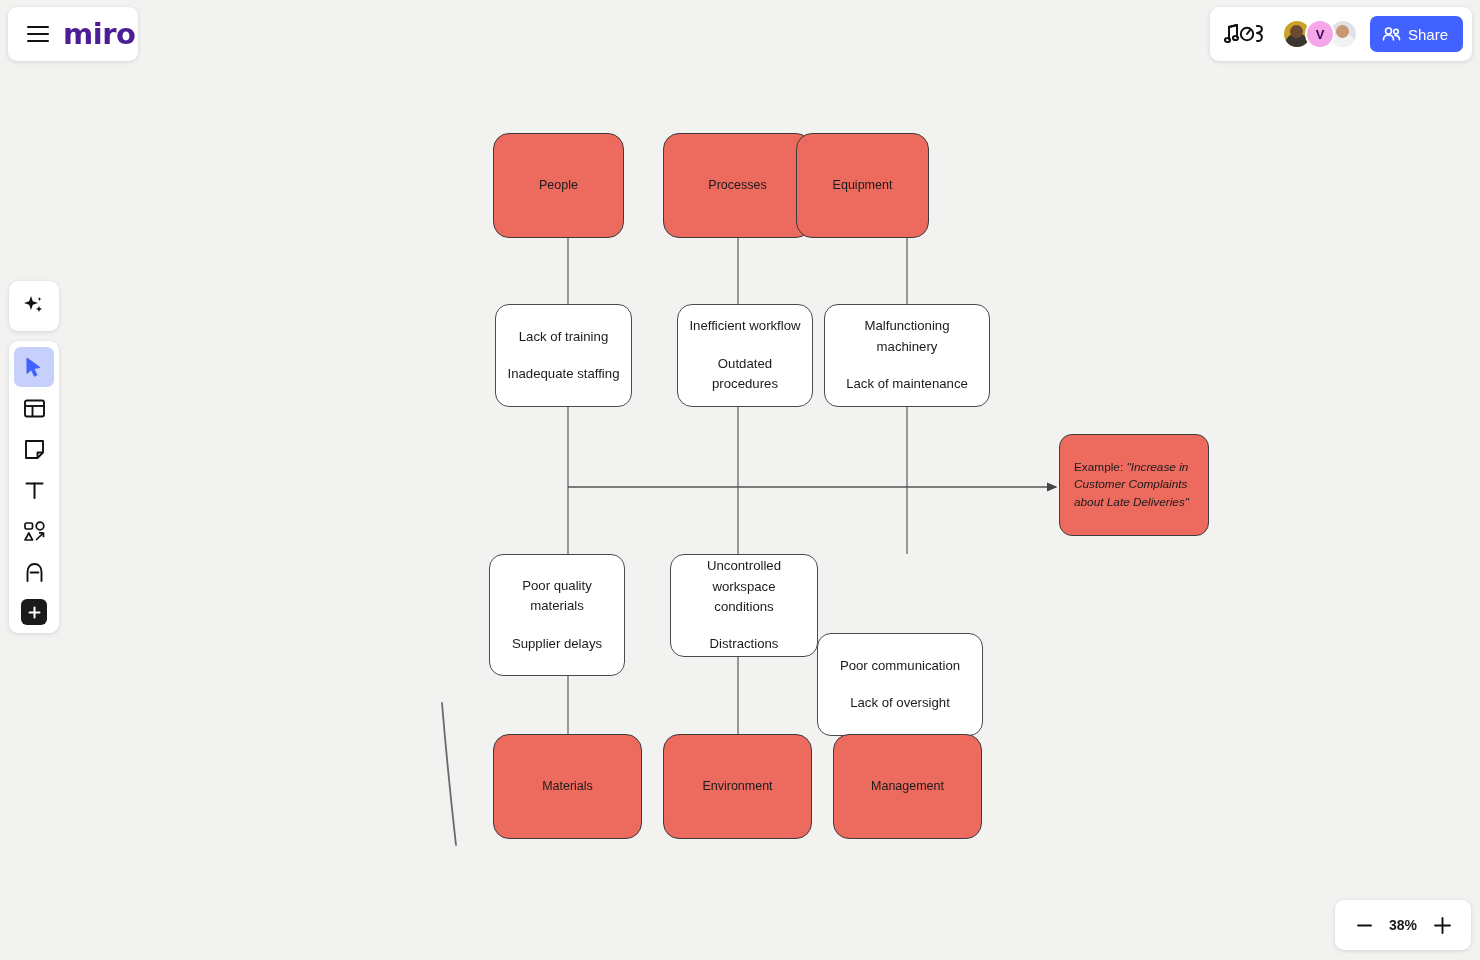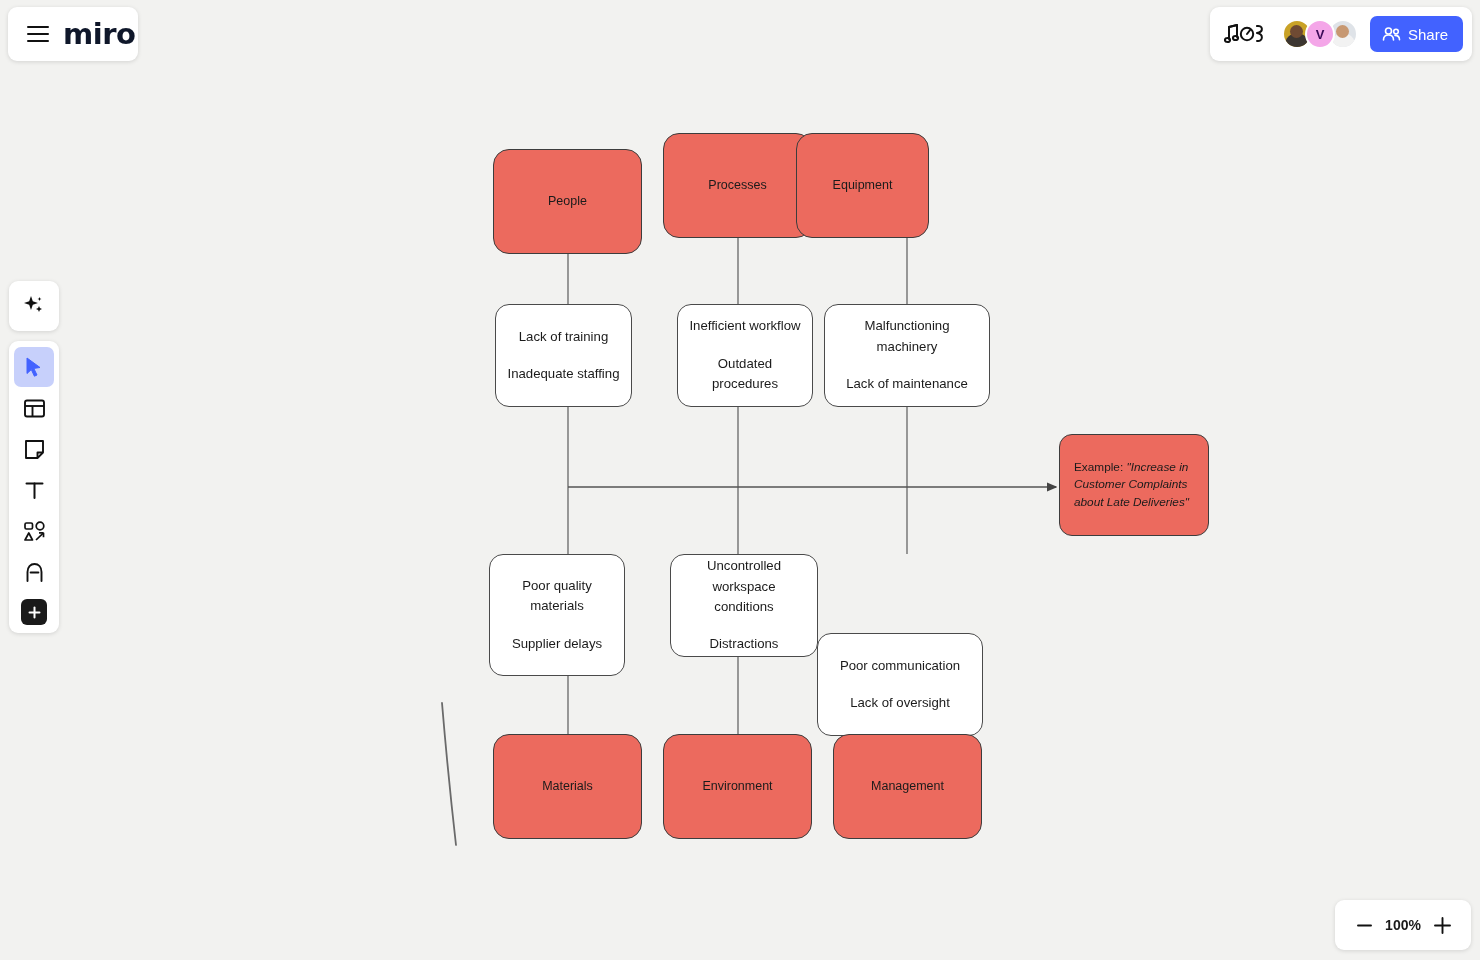--- a/index.html
+++ b/index.html
@@ -102,21 +102,21 @@
     height: 2.2px;
     background: #111;
     border-radius: 2px;
   }
 
   .miro-logo {
     font-family: "DejaVu Sans", sans-serif;
     font-size: 29px;
     font-weight: 700;
     letter-spacing: -0.5px;
-    color: #0f172a;
+    color: #4c1d95;
   }
 
   
   #topbar-right {
     position: absolute;
     right: 8px; top: 7px;
     height: 54px;
     background: #ffffff;
     border-radius: 9px;
     display: flex;
@@ -282,35 +282,35 @@
 
       <line x1="907" y1="238" x2="907" y2="304" stroke="#666" stroke-width="1.3"></line>
       <line x1="907" y1="407" x2="907" y2="554" stroke="#666" stroke-width="1.3"></line>
       <line x1="907" y1="657" x2="907" y2="734" stroke="#666" stroke-width="1.3"></line>
 
       <line x1="568" y1="487" x2="1056" y2="487" stroke="#555" stroke-width="1.3" marker-end="url(#arrowhead)"></line>
 
       <path d="M442,703 Q448,775 456,845" stroke="#6a6a6a" stroke-width="1.8" fill="none" stroke-linecap="round"></path>
     </svg>
 
-    <div class="node category" style="left:493px; top:149px; width:149px; height:105px;">
+    <div class="node category" style="left:493px; top:133px; width:131px; height:105px;">
       <span>People</span>
     </div>
     <div class="node category" style="left:663px; top:133px; width:149px; height:105px;">
       <span>Processes</span>
     </div>
     <div class="node category" style="left:796px; top:133px; width:133px; height:105px;">
       <span>Equipment</span>
     </div>
 
     <div class="node cause" style="left:495px; top:304px; width:137px; height:103px;">
       <span class="line">Lack of training</span>
       <span class="line">Inadequate staffing</span>
     </div>
-    <div class="node cause" style="left:677px; top:304px; width:136px; height:103px;">
+    <div class="node cause" style="left:677px; top:304px; width:136px; height:103px;border-radius:15px;">
       <span class="line">Inefficient workflow</span>
       <span class="line">Outdated procedures</span>
     </div>
     <div class="node cause" style="left:824px; top:304px; width:166px; height:103px;">
       <span class="line">Malfunctioning machinery</span>
       <span class="line">Lack of maintenance</span>
     </div>
 
     <div class="node example" style="left:1059px; top:434px; width:150px; height:102px;">
       <div>
@@ -466,21 +466,21 @@
       </svg>
     </div>
   </div>
 
   <div id="zoom-control">
     <div class="zoom-btn">
       <svg width="17" height="17" viewBox="0 0 17 17" xmlns="http://www.w3.org/2000/svg">
         <line x1="2" y1="8.5" x2="15" y2="8.5" stroke="#111" stroke-width="1.9" stroke-linecap="round"></line>
       </svg>
     </div>
-    <div id="zoom-level">100%</div>
+    <div id="zoom-level">38%</div>
     <div class="zoom-btn">
       <svg width="19" height="19" viewBox="0 0 19 19" xmlns="http://www.w3.org/2000/svg">
         <g stroke="#111" stroke-width="1.9" stroke-linecap="round">
           <line x1="9.5" y1="2" x2="9.5" y2="17"></line>
           <line x1="2" y1="9.5" x2="17" y2="9.5"></line>
         </g>
       </svg>
     </div>
   </div>
 

